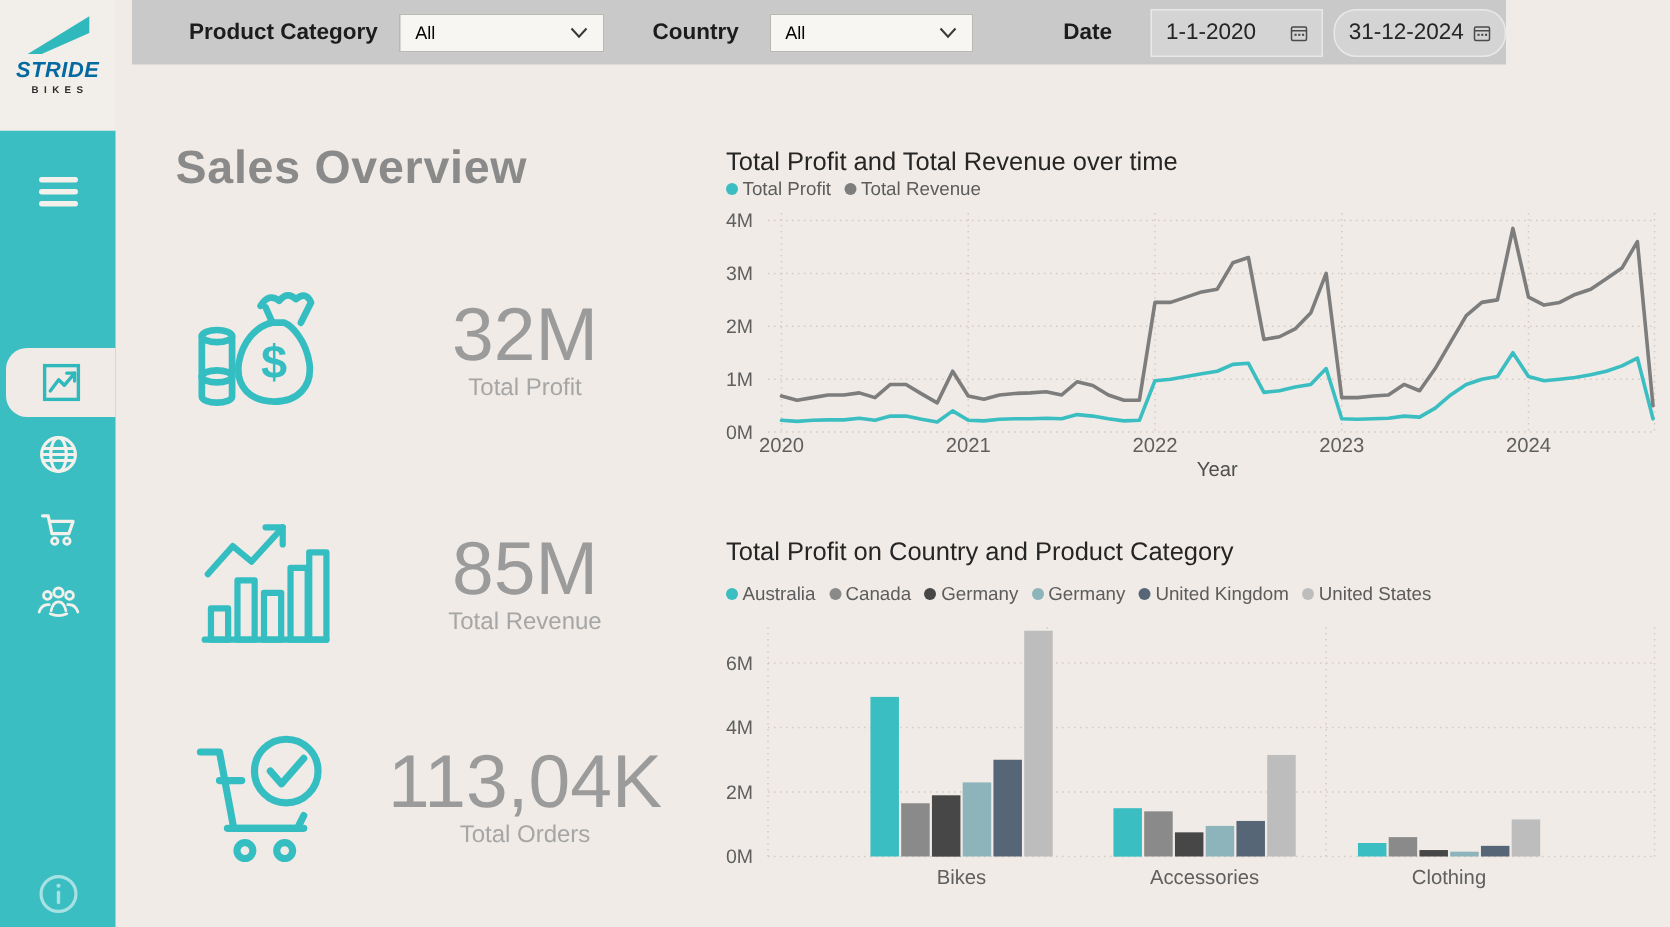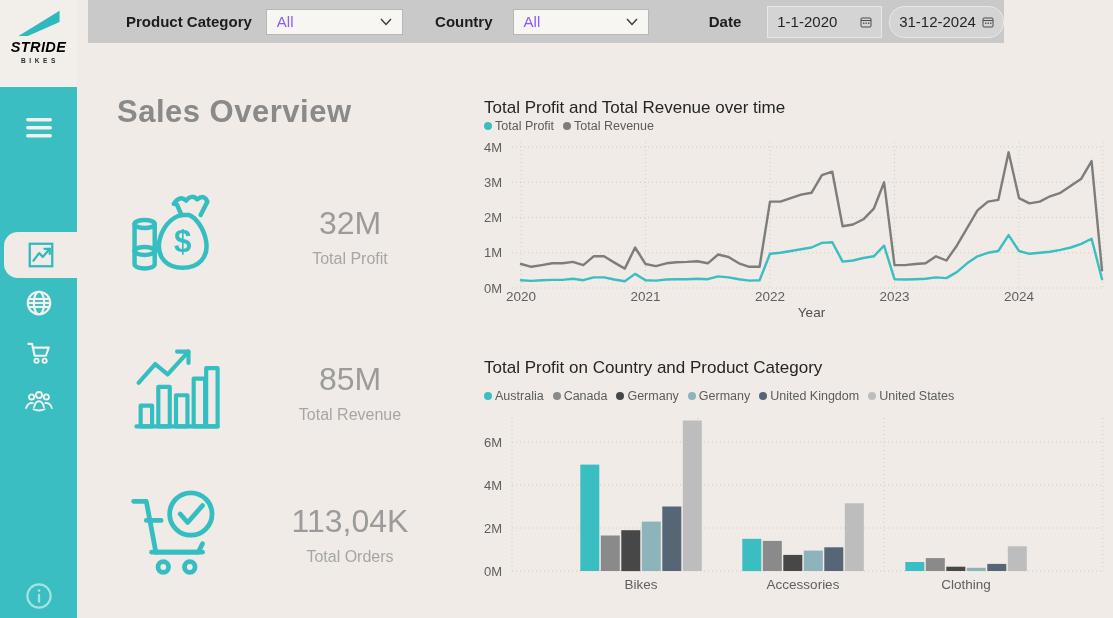--- a/index.html
+++ b/index.html
@@ -9,34 +9,34 @@
     background: #f0ebe6;
     font-family: "Liberation Sans", sans-serif;
     overflow: hidden;
   }
 
   
   .logo-block { position:absolute; left:0; top:0; width:77px; height:87px;
     background:#f2eee9; display:flex; flex-direction:column; align-items:center;
     padding-top:9px; z-index:5; }
   .brand-name { font-size:14.5px; font-weight:bold; font-style:italic;
-    color:#000000; letter-spacing:.4px; margin-top:2px; }
+    color:#0369a1; letter-spacing:.4px; margin-top:2px; }
   .brand-sub { font-size:6.5px; font-weight:bold; color:#2a2c2e;
     letter-spacing:3.6px; margin-top:2px; margin-left:3px; }
 
   
   .topbar { position:absolute; left:88px; top:0; width:916px; height:43px;
     background:#c9c9c9; display:flex; align-items:center; }
   .flabel { font-size:15px; font-weight:bold; color:#1c1c1c; white-space:nowrap; }
   .ml-pc { margin-left:38px; } .ml-country { margin-left:32px; } .ml-date { margin-left:60px; }
   .dropdown { margin-left:14px; width:141px; height:26px; background:#f8f6f3;
     border:1px solid #b9b7b4; display:flex; align-items:center;
     justify-content:space-between; padding:0 10px; cursor:pointer; }
   .dropdown.second { margin-left:20px; width:140px; }
-  .dd-value { font-size:15px; color:#8b5cf6; }
+  .dd-value { font-size:12px; color:#000000; }
   .datebox { margin-left:26px; width:118px; height:32px; background:#d4d4d4;
     border:1px solid #e8e8e8; display:flex; align-items:center;
     justify-content:space-between; padding:0 9px; cursor:pointer; }
   .datebox.second { margin-left:7px;border-radius:15px; }
   .date-value { font-size:15px; color:#252525; }
 
   
   .sidebar { position:absolute; left:0; top:87px; width:77px; height:531px;
     background:#3bbec1; z-index:4; }
   .side-item { position:absolute; left:0; width:77px; display:flex;
@@ -49,21 +49,21 @@
   .nav-info { top:494px; opacity:.55; }
 
   
   .page-title { position:absolute; left:117px; top:94px; font-size:31px;
     font-weight:bold; color:#8a8a8a; letter-spacing:.5px; }
   .kpi-row { position:absolute; left:117px; width:348px; height:122px;
     display:flex; align-items:center; }
   .kpi-1 { top:172px; } .kpi-2 { top:328px; } .kpi-3 { top:470px; }
   .kpi-icon { width:118px; flex:0 0 118px; display:flex; justify-content:center; }
   .kpi-text { flex:1; text-align:center; }
-  .kpi-value { font-size:32px; color:#9b9b9b; line-height:48px; }
+  .kpi-value { font-size:50px; color:#9b9b9b; line-height:48px; }
   .kpi-label { font-size:16px; color:#a6a6a6; margin-top:3px; }
 
   
   .panel { position:absolute; left:482px; width:632px; }
   .panel-line { top:84px; height:260px; }
   .panel-bar { top:354px; height:262px; }
   .panel h2 { position:absolute; left:2px; font-size:17px; font-weight:normal;
     color:#252525; white-space:nowrap; }
   .panel-line h2 { top:14px; } .panel-bar h2 { top:4px; }
   .legend { position:absolute; left:2px; display:flex; gap:9px; align-items:center; }

